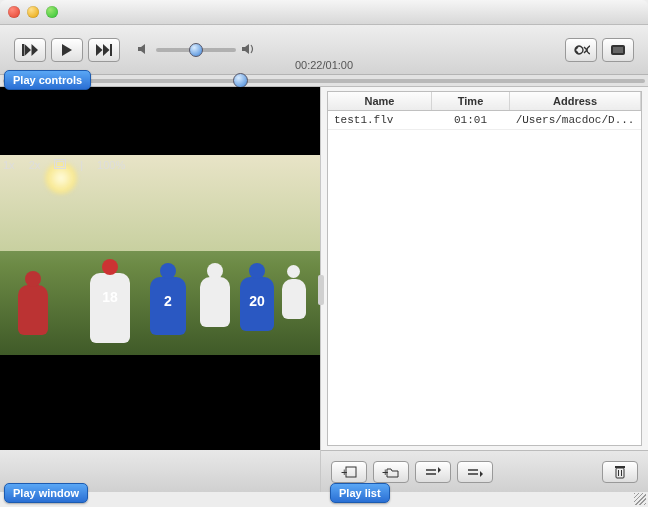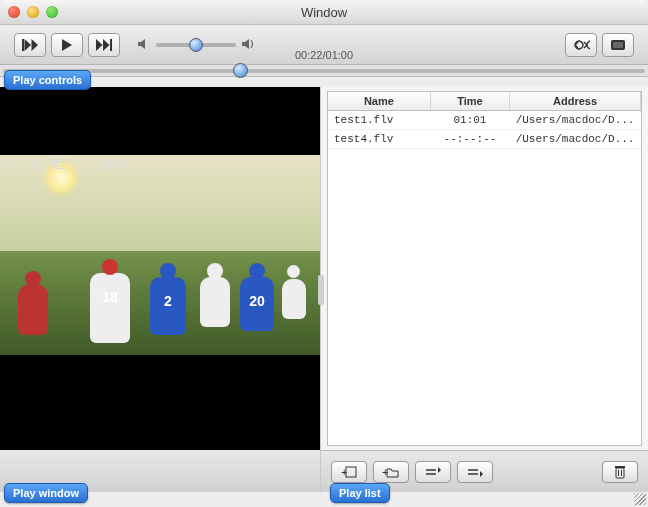--- a/index.html
+++ b/index.html
@@ -8,21 +8,21 @@
 
 .titlebar { height: 25px; background: linear-gradient(#f5f5f5,#d8d8d8); display: flex; align-items: center; padding: 0 8px; position: relative; border-top-left-radius: 6px; border-top-right-radius: 6px; border-bottom: 1px solid #bbb; }
 .traffic { display: flex; gap: 7px; }
 .traffic span { width: 12px; height: 12px; border-radius: 50%; display: inline-block; box-shadow: inset 0 0 1px rgba(0,0,0,.4); }
 .tl-close { background: radial-gradient(circle at 35% 30%, #ff8a7a, #e33e2b); }
 .tl-min { background: radial-gradient(circle at 35% 30%, #ffe08a, #e6a100); }
 .tl-zoom { background: radial-gradient(circle at 35% 30%, #9ae66e, #28c231); }
 .title { position: absolute; left: 0; right: 0; text-align: center; font-size: 13px; color: #3a3a3a; pointer-events: none; }
 
 
-.toolbar { height: 40px; background: linear-gradient(#eeeeee,#d3d3d3); border-bottom: 1px solid #b4b4b4; display: flex; align-items: center; padding: 0 14px; position: relative; text-align: right; }
+.toolbar { height: 50px; background: linear-gradient(#eeeeee,#d3d3d3); border-bottom: 1px solid #b4b4b4; display: flex; align-items: center; padding: 0 14px; position: relative; text-align: right; }
 .transport { display: flex; gap: 5px; }
 .btn { height: 24px; min-width: 32px; background: linear-gradient(#ffffff,#e0e0e0); border: 1px solid #999; border-radius: 4px; display: inline-flex; align-items: center; justify-content: center; cursor: pointer; box-shadow: 0 1px 0 rgba(255,255,255,.6) inset; }
 .btn svg { display: block; }
 .vol { display: flex; align-items: center; gap: 6px; margin-left: 18px; }
 .vol-slider { width: 80px; height: 4px; background: #b0b0b0; border-radius: 2px; position: relative; }
 .vol-thumb { position: absolute; top: -5px; width: 14px; height: 14px; border-radius: 50%; background: radial-gradient(circle at 35% 30%, #d9ecff, #3d83d7); border: 1px solid #556; cursor: pointer; }
 .timecode { position: absolute; left: 50%; transform: translateX(-50%); bottom: 3px; font-size: 11px; color: #555; }
 .right-btns { margin-left: auto; display: flex; gap: 5px; }
 
 
@@ -72,21 +72,20 @@
 </style>
 </head>
 <body>
 
 <div class="titlebar">
   <div class="traffic">
     <span class="tl-close"></span>
     <span class="tl-min"></span>
     <span class="tl-zoom"></span>
   </div>
-  <div class="title">Window</div>
 </div>
 
 <div class="toolbar">
   <div class="transport">
     <div class="btn">
       <svg width="16" height="12" viewBox="0 0 16 12">
           <rect x="0" y="0" width="2" height="12" fill="#333"></rect>
           <polygon points="9,6 2.5,0 2.5,12" fill="#333"></polygon>
           <polygon points="16,6 9.5,0 9.5,12" fill="#333"></polygon>
         </svg>
@@ -206,25 +205,20 @@
             <th>Time</th>
             <th>Address</th>
           </tr>
         </thead>
         <tbody id="playlist-body">
             <tr>
               <td>test1.flv</td>
               <td>01:01</td>
               <td>/Users/macdoc/D...</td>
             </tr>
-            <tr>
-              <td>test4.flv</td>
-              <td>--:--:--</td>
-              <td>/Users/macdoc/D...</td>
-            </tr>
           </tbody>
       </table>
     </div>
     <div class="list-toolbar">
       <div class="sbtn">
           <svg width="18" height="12" viewBox="0 0 18 12">
             <rect x="6" y="1" width="10" height="10" stroke="#333" fill="none"></rect>
             <text x="1" y="10" font-size="11" fill="#333">+</text>
           </svg>
         </div>

